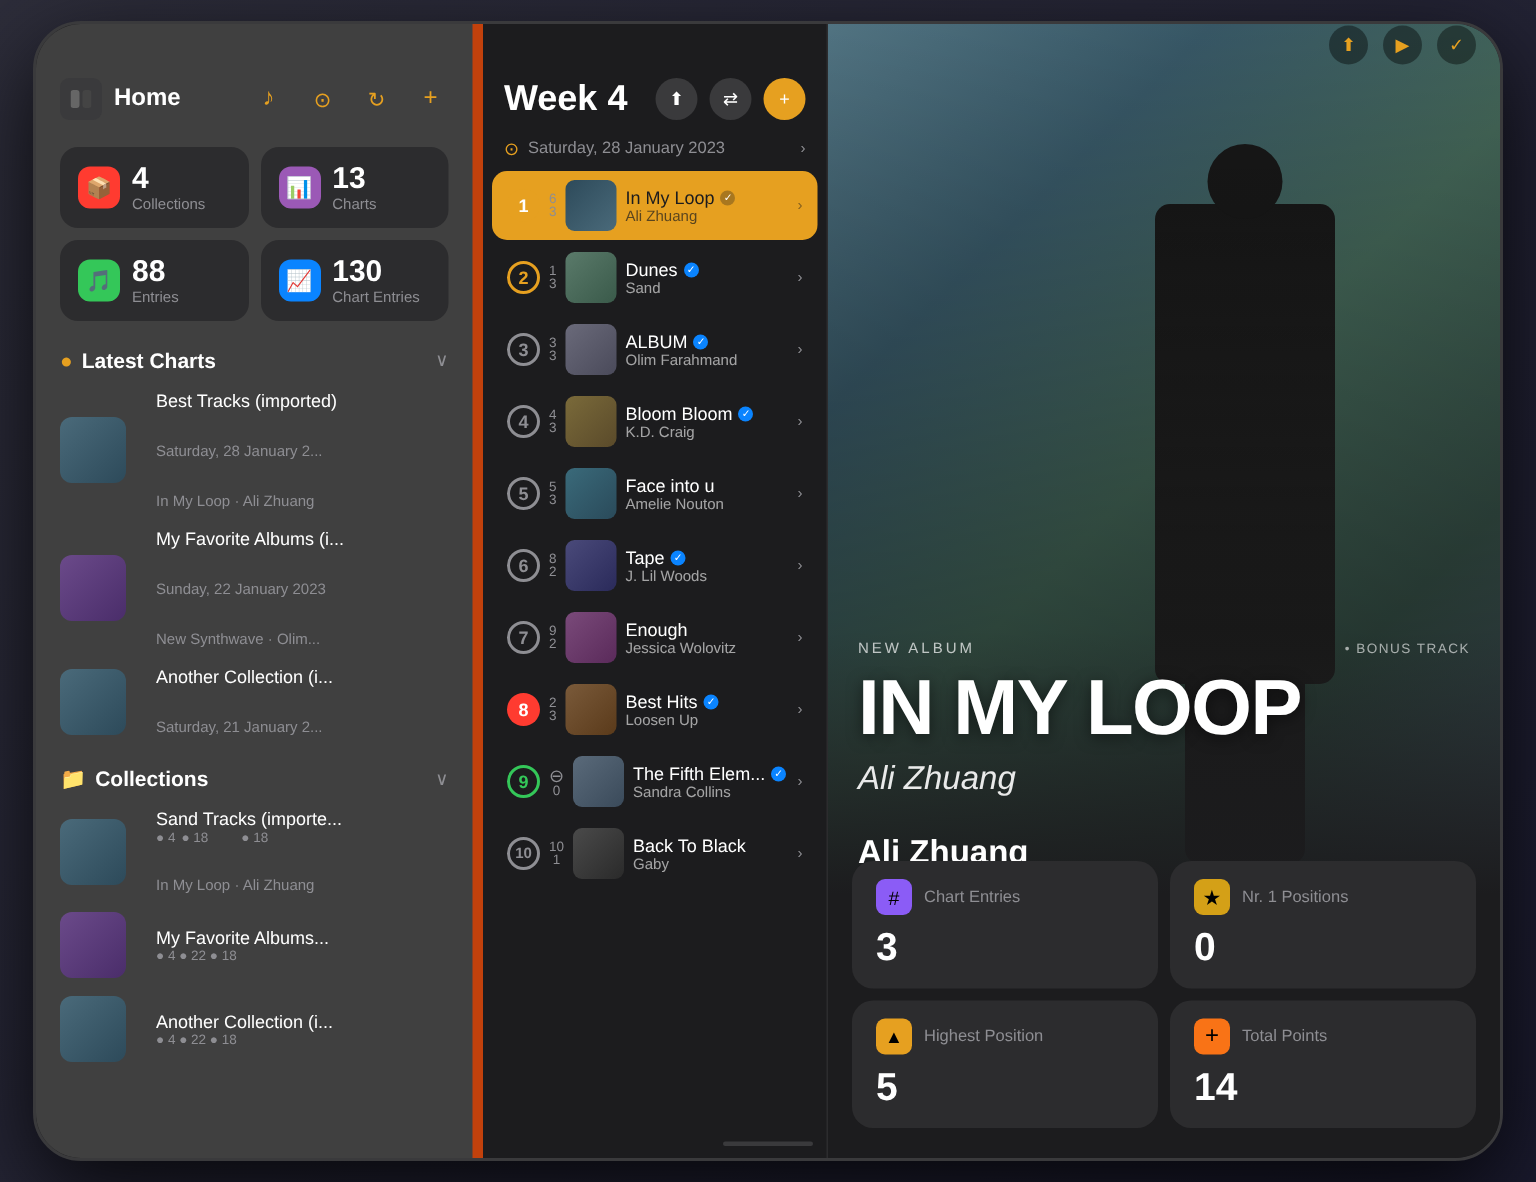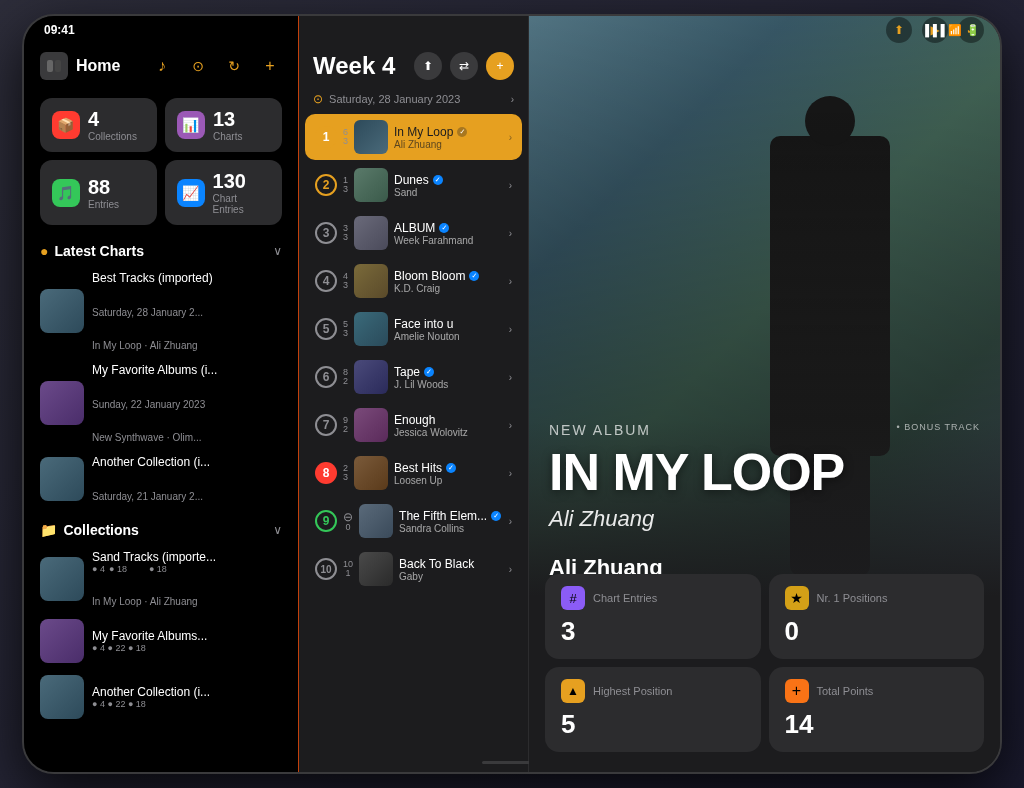--- a/index.html
+++ b/index.html
@@ -64,23 +64,23 @@
       gap: 4px;
     }
 
     .status-icons span {
       font-size: 11px;
       color: #fff;
     }
 
     
     .left-panel {
-      width: 275px;
-      background: #000000;
-      border-right: 1px solid #c2410c;
+      width: 298px;
+      background: #404040;
+      border-right: 7px solid #c2410c;
       display: flex;
       flex-direction: column;
       padding-top: 28px;
       flex-shrink: 0;
     }
 
     .iphone-header {
       display: flex;
       align-items: center;
       padding: 8px 16px;
@@ -187,21 +187,21 @@
     .section-chevron {
       color: #8e8e93;
       font-size: 12px;
     }
 
     
     .list-item {
       display: flex;
       align-items: center;
       padding: 6px 16px;
-      gap: 8px;
+      gap: 20px;
     }
 
     .list-item-thumb {
       width: 38px;
       height: 38px;
       border-radius: 6px;
       background: #3a3a3c;
       flex-shrink: 0;
       overflow: hidden;
     }
@@ -448,21 +448,21 @@
 
     .album-text-overlay {
       position: absolute;
       bottom: 200px;
       left: 20px;
       right: 20px;
       z-index: 5;
     }
 
     .album-label {
-      font-size: 14px;
+      font-size: 10px;
       color: rgba(255,255,255,0.7);
       letter-spacing: 2px;
       text-transform: uppercase;
       margin-bottom: 4px;
     }
 
     .album-label-right {
       float: right;
       font-size: 9px;
       color: rgba(255,255,255,0.6);
@@ -589,28 +589,20 @@
       line-height: 1;
     }
 
   </style>
 </head>
 <body>
 
 <div class="screen-bg">
   <div class="ipad-frame">
 
-    <div class="status-bar">
-      <span class="status-time">09:41</span>
-      <div class="status-icons">
-        <span>▐▐▐</span>
-        <span>📶</span>
-        <span>🔋</span>
-      </div>
-    </div>
 
     <div class="left-panel">
 
       <div class="iphone-header">
         <div class="iphone-header-icon">
           <svg width="14" height="12" viewBox="0 0 14 12" fill="none">
             <rect width="6" height="12" rx="2" fill="#666"></rect>
             <rect x="8" width="6" height="12" rx="2" fill="#444"></rect>
           </svg>
         </div>
@@ -801,21 +793,21 @@
           <div class="chart-prev-badge">
             <span>3</span>
               <span>3</span>
           </div>
           <div class="chart-thumb" style="background:linear-gradient(135deg,#6a6a7a,#4a4a5a);border-radius:6px;width:34px;height:34px;flex-shrink:0;"></div>
           <div class="chart-entry-info">
             <div class="chart-entry-title">
               <span>ALBUM</span>
               <span class="verified-badge">✓</span>
             </div>
-            <div class="chart-entry-artist">Week Farahmand</div>
+            <div class="chart-entry-artist">Olim Farahmand</div>
           </div>
           <span class="chart-chevron">›</span>
         </div>
 
         <div class="chart-entry">
           <div class="chart-rank rank-4">4</div>
           <div class="chart-prev-badge">
             <span>4</span>
               <span>3</span>
           </div>

